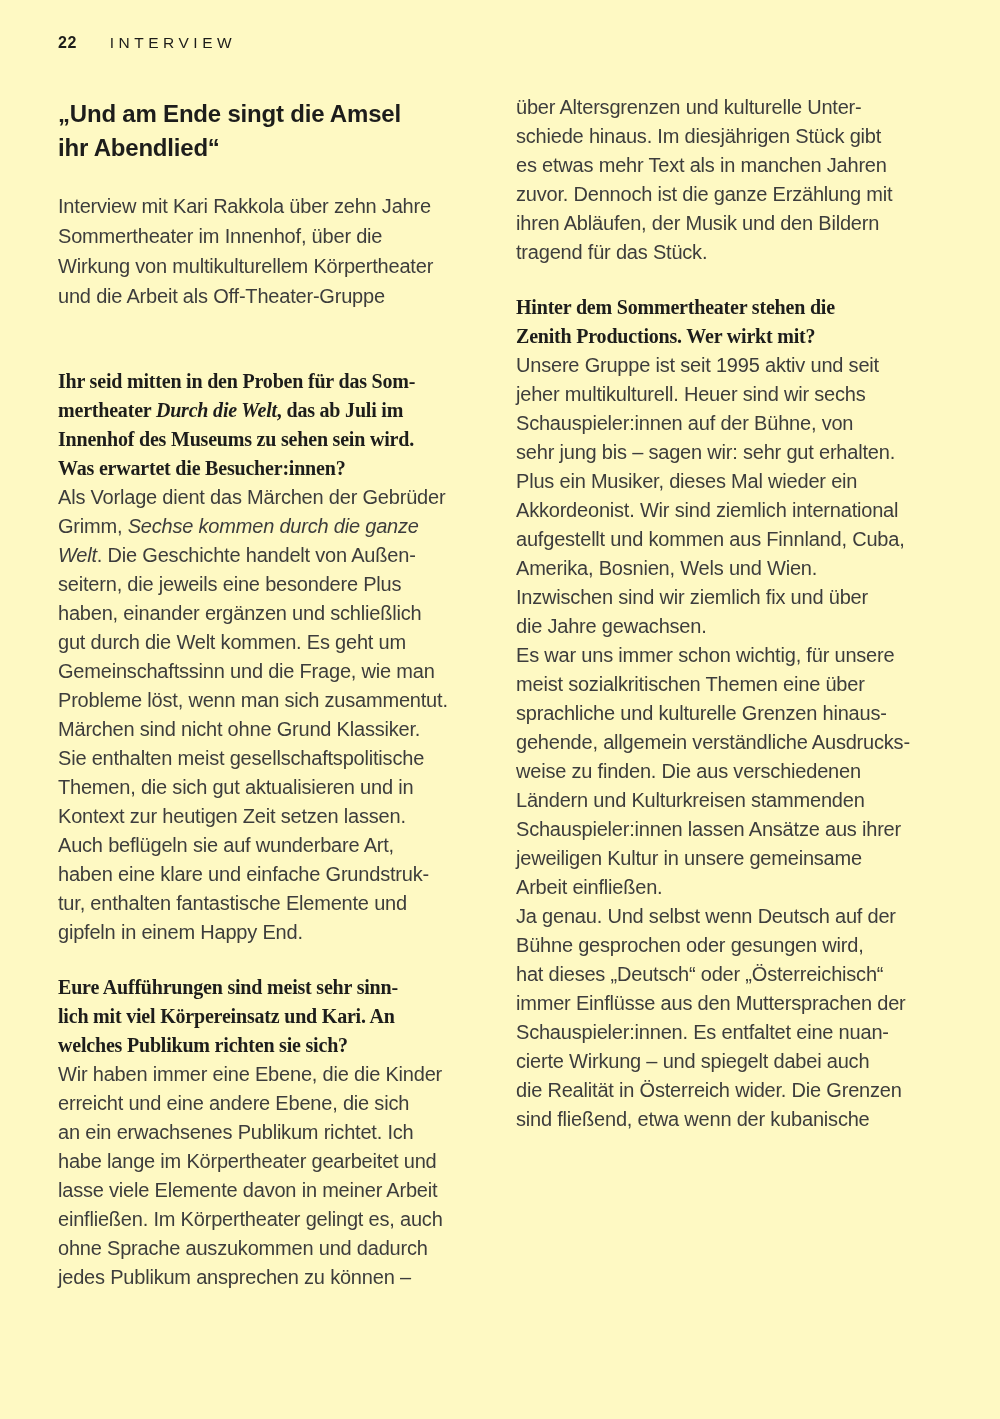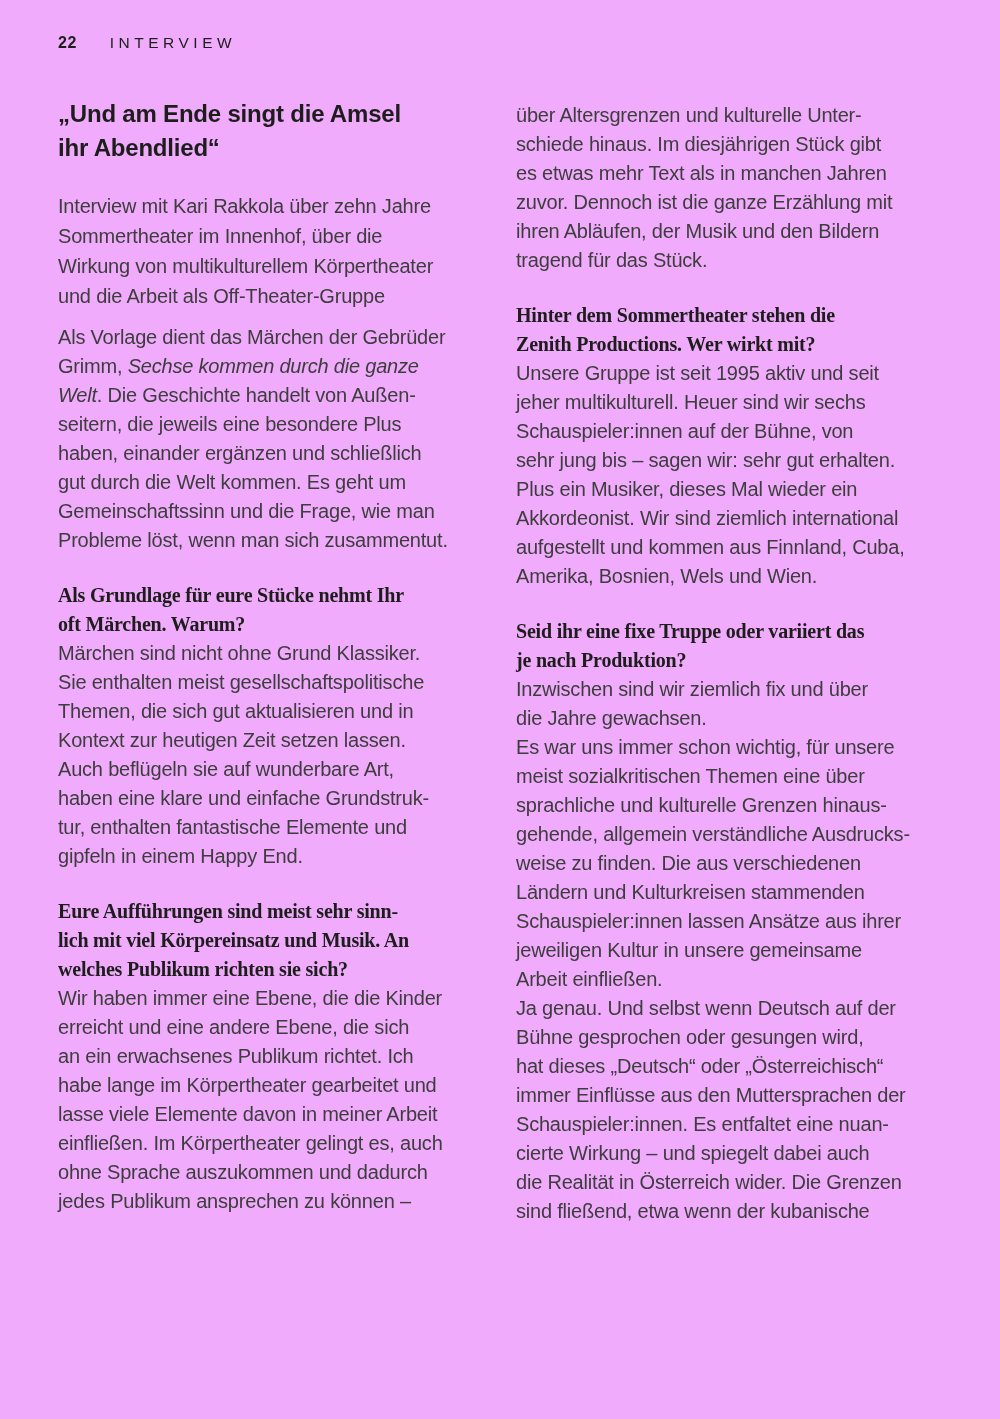--- a/index.html
+++ b/index.html
@@ -1,20 +1,20 @@
 <!DOCTYPE html>
 <html lang="de"><head>
 <meta charset="utf-8">
 <style>
   html, body { margin: 0; padding: 0; background: #ffffff; }
   .page {
     position: relative;
     width: 1000px;
     height: 1419px;
-    background: #f0abfc;
+    background: #fef9c3;
     overflow: hidden;
     font-family: "Liberation Sans", sans-serif;
     color: #3d3d3c;
   }
   .page-header {
     position: absolute;
     top: 34px;
     left: 58px;
     font-size: 16px;
     color: #1d1d1b;
@@ -63,62 +63,64 @@
   }
   .q.first-q { margin-top: 56px; }
   .a {
     margin: 0;
     font-size: 20px;
     line-height: 29px;
     color: #3d3d3c;
     white-space: pre-line;
     letter-spacing: -0.2px;
   }
-  .a.cont { margin-top: 8px; }
+  .a.cont { margin-top: 0; }
   .bi { font-style: italic; font-weight: inherit; }
 </style>
 </head>
 <body>
 
 <div class="page">
 
   <header class="page-header">
     <span class="page-num">22</span><span class="section-label">INTERVIEW</span>
   </header>
 
   <div class="col col-left">
     <h1 class="article-title">„Und am Ende singt die Amsel
 ihr Abendlied“</h1>
     <p class="lede">Interview mit Kari Rakkola über zehn Jahre
 Sommertheater im Innenhof, über die
 Wirkung von multikulturellem Körpertheater
 und die Arbeit als Off-Theater-Gruppe</p>
 
+    <p class="q first-q"><span>Ihr seid mitten in den Proben für das Som-
+mertheater </span><span class="bi">Durch die Welt</span><span>, das ab Juli im
+Innenhof des Museums zu sehen sein wird.
+Was erwartet die Besucher:innen?</span></p>
     <p class="a"><span>Als Vorlage dient das Märchen der Gebrüder
 Grimm, </span><span class="bi">Sechse kommen durch die ganze
 Welt</span><span>. Die Geschichte handelt von Außen-
 seitern, die jeweils eine besondere Plus
 haben, einander ergänzen und schließlich
 gut durch die Welt kommen. Es geht um
 Gemeinschaftssinn und die Frage, wie man
 Probleme löst, wenn man sich zusammentut.</span></p>
 
-    <p class="q">Als Grundlage für eure Stücke nehmt Ihr
-oft Märchen. Warum?</p>
     <p class="a">Märchen sind nicht ohne Grund Klassiker.
 Sie enthalten meist gesellschaftspolitische
 Themen, die sich gut aktualisieren und in
 Kontext zur heutigen Zeit setzen lassen.
 Auch beflügeln sie auf wunderbare Art,
 haben eine klare und einfache Grundstruk-
 tur, enthalten fantastische Elemente und
 gipfeln in einem Happy End.</p>
 
     <p class="q">Eure Aufführungen sind meist sehr sinn-
-lich mit viel Körpereinsatz und Musik. An
+lich mit viel Körpereinsatz und Kari. An
 welches Publikum richten sie sich?</p>
     <p class="a">Wir haben immer eine Ebene, die die Kinder
 erreicht und eine andere Ebene, die sich
 an ein erwachsenes Publikum richtet. Ich
 habe lange im Körpertheater gearbeitet und
 lasse viele Elemente davon in meiner Arbeit
 einfließen. Im Körpertheater gelingt es, auch
 ohne Sprache auszukommen und dadurch
 jedes Publikum ansprechen zu können –</p>
   </div>
@@ -135,22 +137,20 @@
 Zenith Productions. Wer wirkt mit?</p>
     <p class="a">Unsere Gruppe ist seit 1995 aktiv und seit
 jeher multikulturell. Heuer sind wir sechs
 Schauspieler:innen auf der Bühne, von
 sehr jung bis – sagen wir: sehr gut erhalten.
 Plus ein Musiker, dieses Mal wieder ein
 Akkordeonist. Wir sind ziemlich international
 aufgestellt und kommen aus Finnland, Cuba,
 Amerika, Bosnien, Wels und Wien.</p>
 
-    <p class="q">Seid ihr eine fixe Truppe oder variiert das
-je nach Produktion?</p>
     <p class="a">Inzwischen sind wir ziemlich fix und über
 die Jahre gewachsen.</p>
 
     <p class="a">Es war uns immer schon wichtig, für unsere
 meist sozialkritischen Themen eine über
 sprachliche und kulturelle Grenzen hinaus-
 gehende, allgemein verständliche Ausdrucks-
 weise zu finden. Die aus verschiedenen
 Ländern und Kulturkreisen stammenden
 Schauspieler:innen lassen Ansätze aus ihrer

